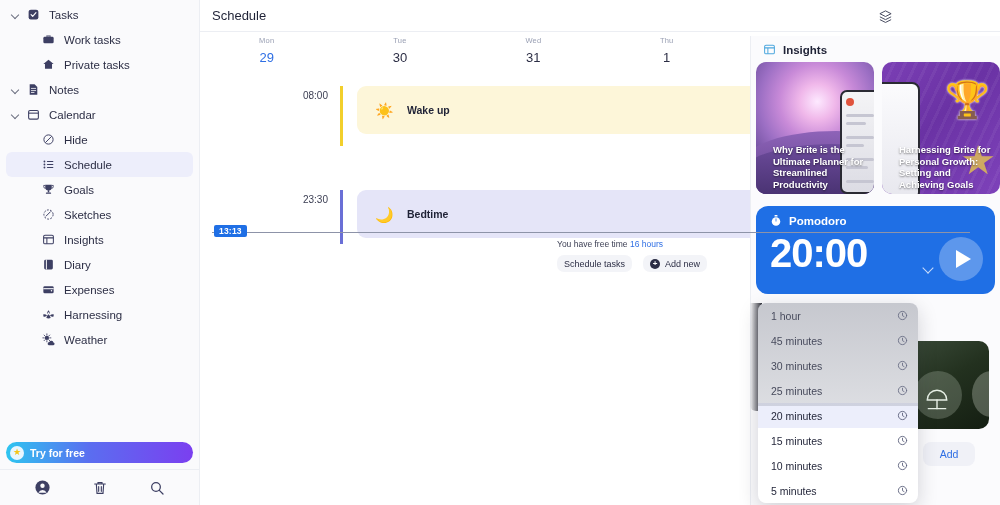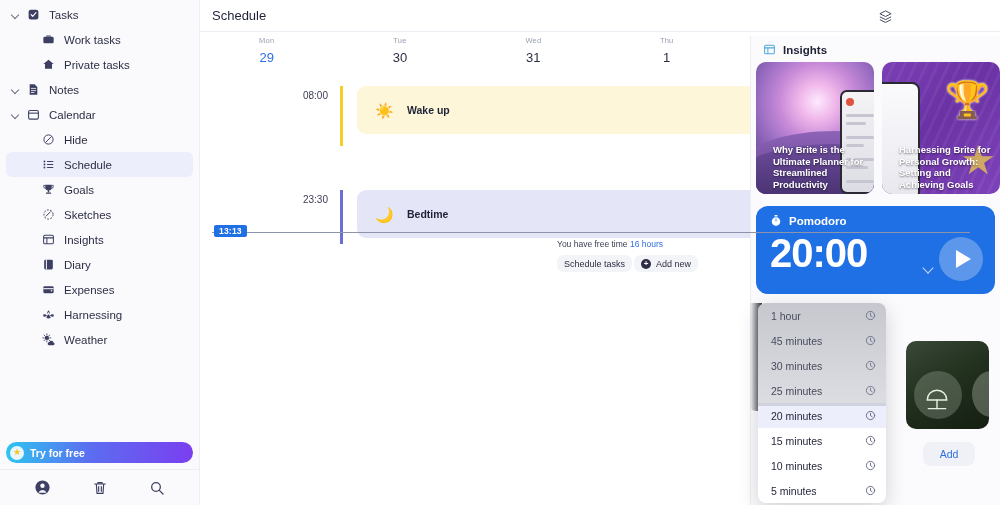--- a/index.html
+++ b/index.html
@@ -234,21 +234,21 @@
     z-index: 6;
     letter-spacing: .2px;
   }
 
   .freeblock {
     position: absolute;
     left: 357px; top: 153px;
   }
   .freetxt { font-size: 8.5px; color: #3a3d52; }
   .freetxt .hrs { color: #2f6fe4; text-align: right; }
-  .freebtns { display: flex; align-items: center; margin-top: 6px; gap: 2px; }
+  .freebtns { display: flex; align-items: center; margin-top: 6px; gap: 11px; }
   .fbtn {
     background: #f3f4f8;
     border-radius: 7px;
     height: 17px;
     display: flex; align-items: center;
     padding: 0 7px;
     font-size: 9px; color: #2c2e45;
     cursor: pointer;
   }
   .fbtn .plus {
@@ -421,21 +421,21 @@
     background: #f0f1f7;
     display:flex;align-items:center;justify-content:center;
     color:#2f6fe4; font-size:10.5px;
     cursor:pointer;
   }
 
   
   .dropdown {
     position: absolute;
     left: 758px; top: 303px;
-    width: 128px;
+    width: 160px;
     background: #ffffff;
     border-radius: 8px;
     box-shadow: 0 6px 20px rgba(20,22,40,.18);
     overflow: hidden;
     z-index: 50;
   }
   .dd-item {
     height: 25px;
     display: flex; align-items: center;
     padding: 0 10px 0 13px;

